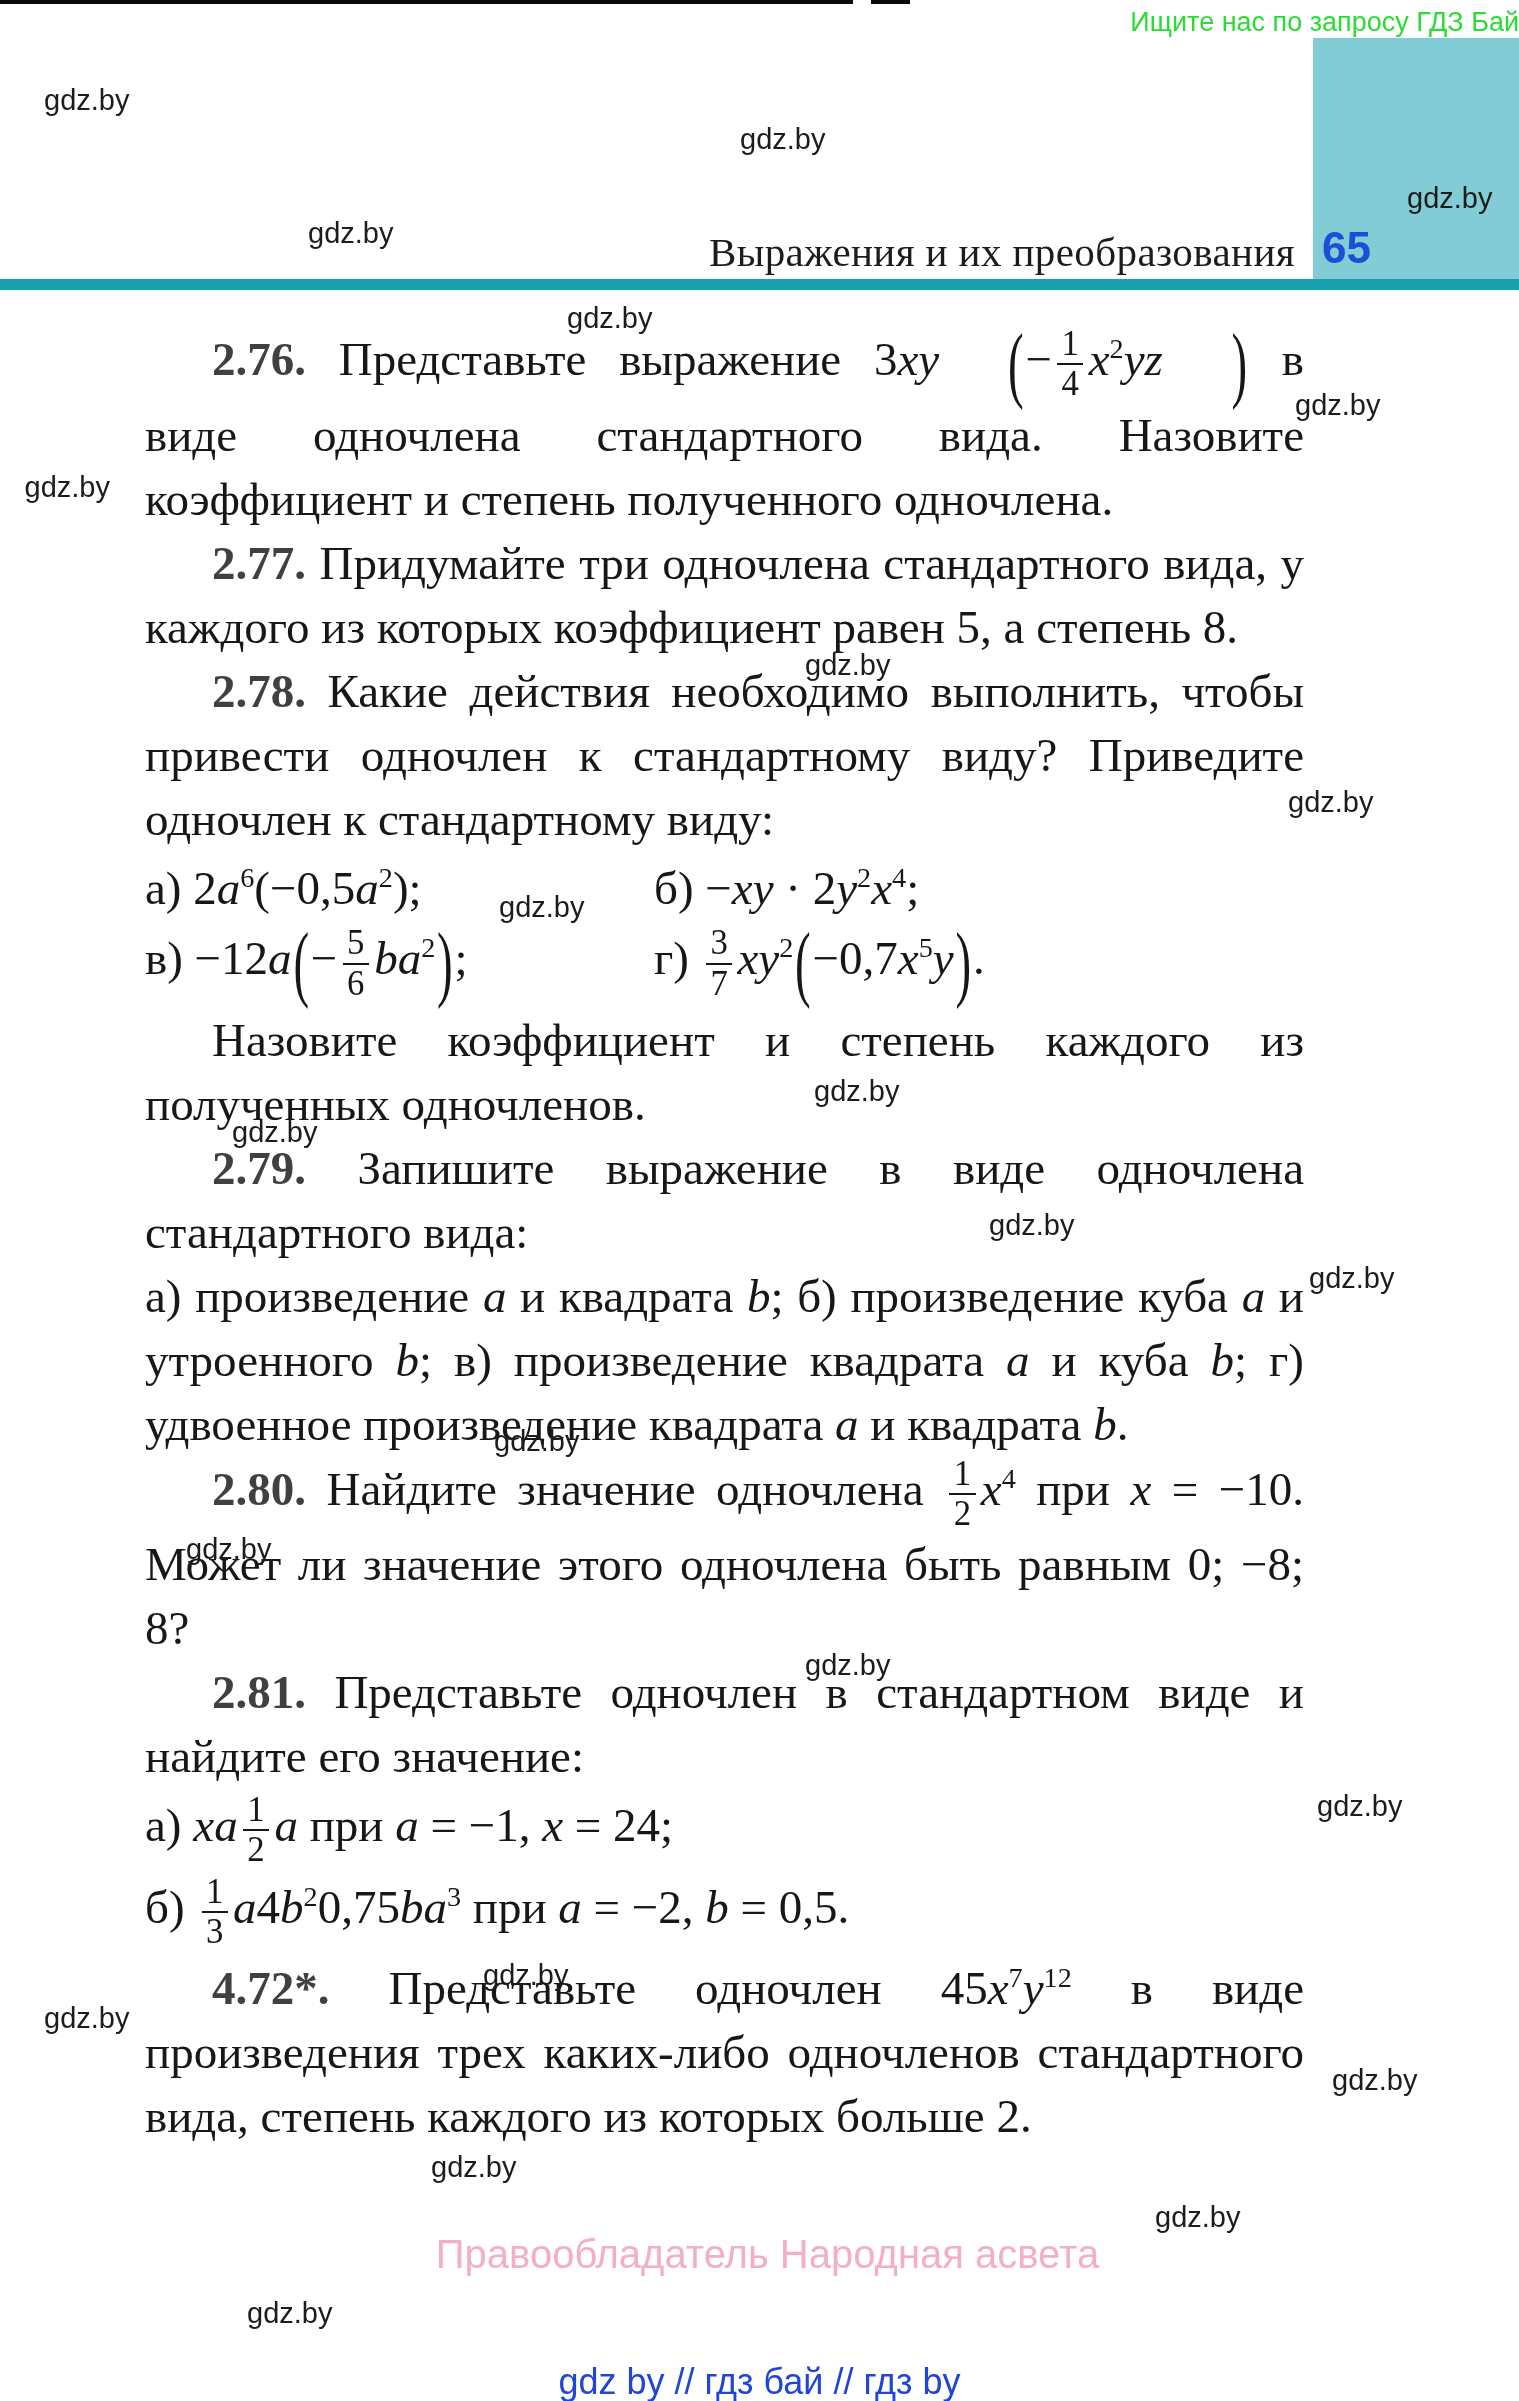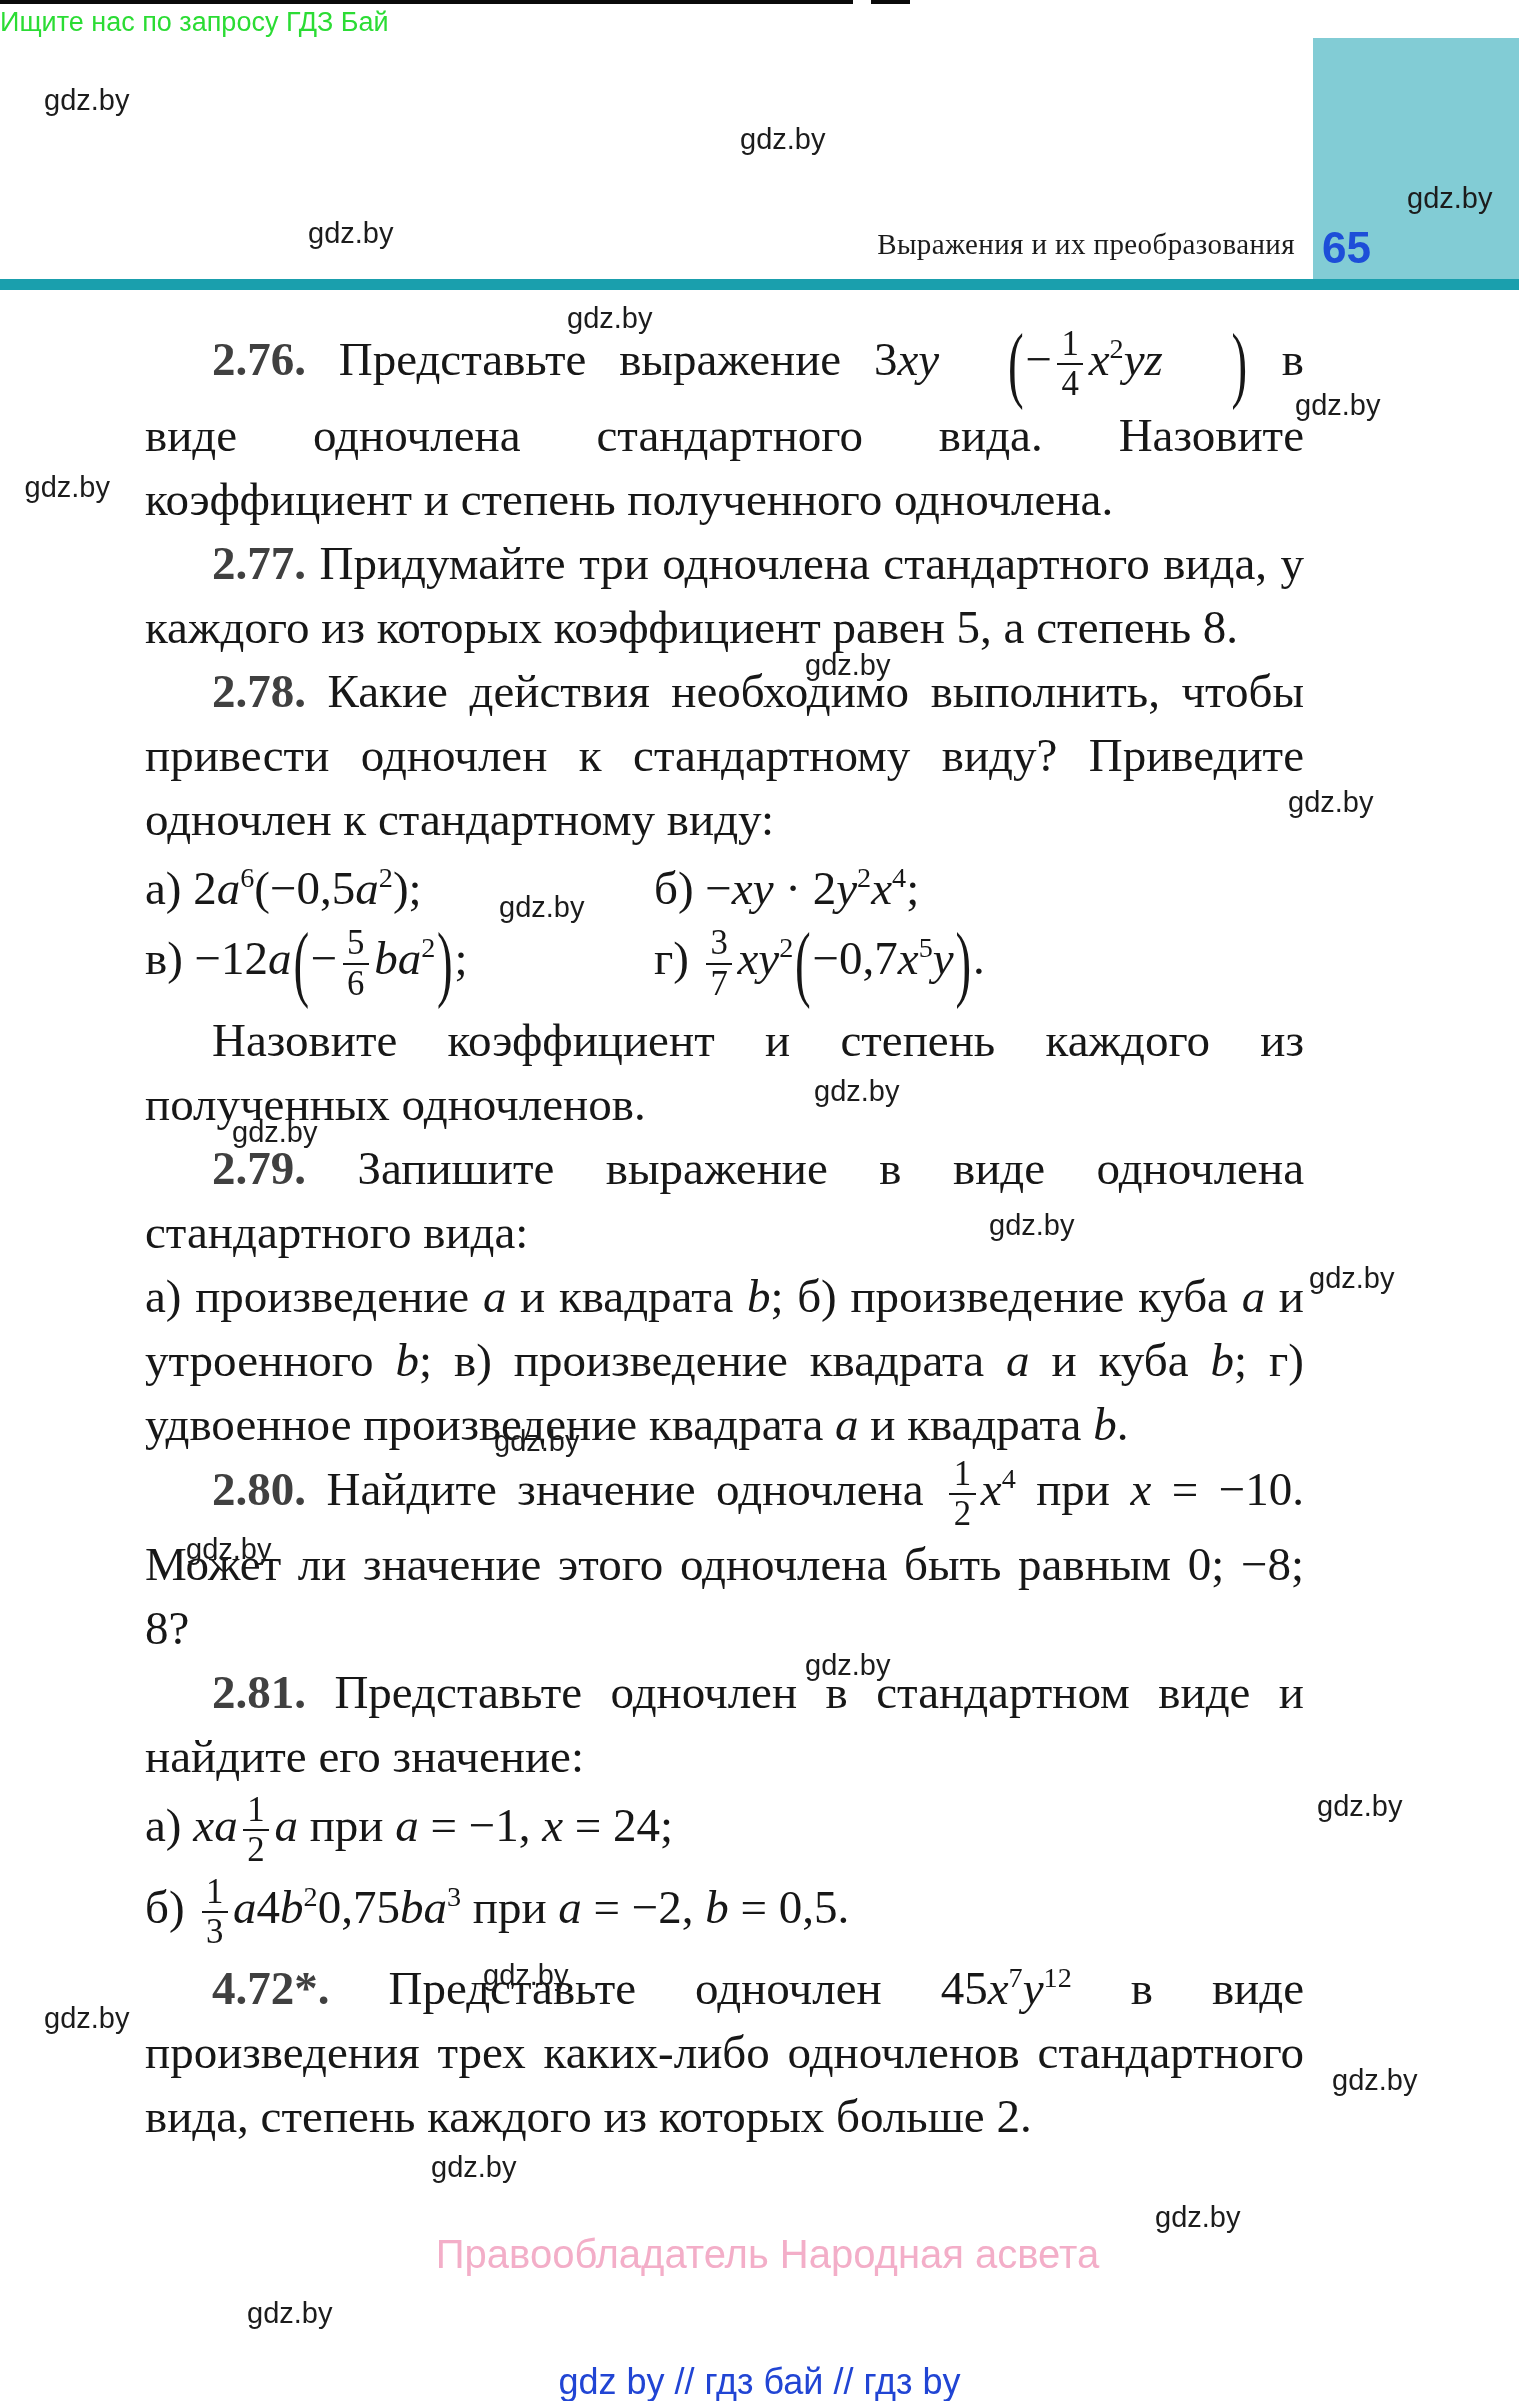--- a/index.html
+++ b/index.html
@@ -3,34 +3,34 @@
 <meta charset="utf-8">
 <style>
   html,body { margin:0; padding:0; }
   body {
     width:1519px; height:2401px; position:relative; overflow:hidden;
     background:#ffffff; color:#171717;
     font-family:"Liberation Serif", serif;
   }
   .top-border-seg { position:absolute; top:0; height:3.5px; background:#0a0a0a; }
   .banner {
-    position:absolute; top:7px; left:0; width:1519px; text-align:left;
+    position:absolute; top:7px; left:0; width:1519px; text-align:right;
     font-family:"Liberation Sans", sans-serif; font-size:27px; color:#2bdc34;
   }
   .page-box {
     position:absolute; left:1313px; top:38px; width:207px; height:242px;
     background:#82ccd5;
   }
   .page-num {
     position:absolute; left:9px; bottom:7px; color:#1d4ed8;
     font-family:"Liberation Sans", sans-serif; font-weight:bold; font-size:44px;
   }
   .chapter-title {
     position:absolute; top:228px; right:224px; white-space:nowrap;
-    font-size:29px; color:#1c1c1c; letter-spacing:0.4px;
+    font-size:41px; color:#1c1c1c; letter-spacing:0.4px;
   }
   .header-rule {
     position:absolute; top:279px; left:0; width:1519px; height:11.4px; background:#1a9fad;
   }
   .content {
     position:absolute; left:145px; top:326px; width:1159px;
     font-size:47px; line-height:64px; text-align:justify;
   }
   .para { margin:0; text-indent:67px; }
   .para.noindent { text-indent:0; }

